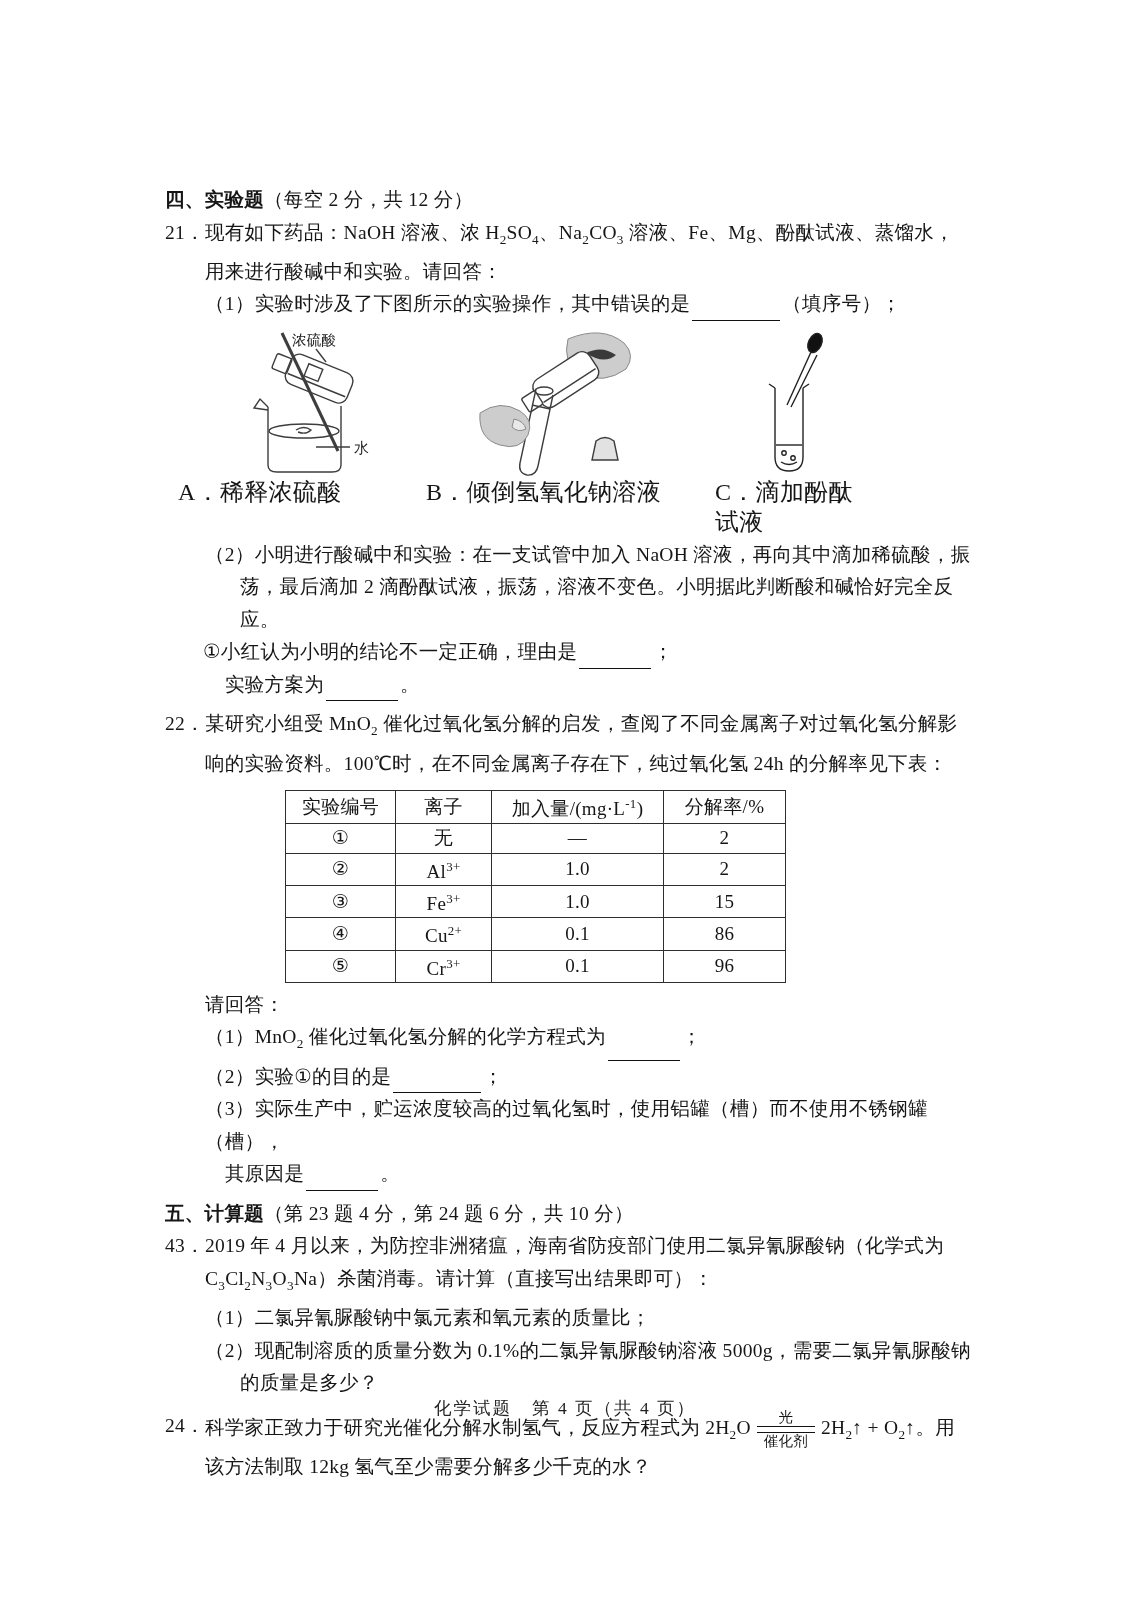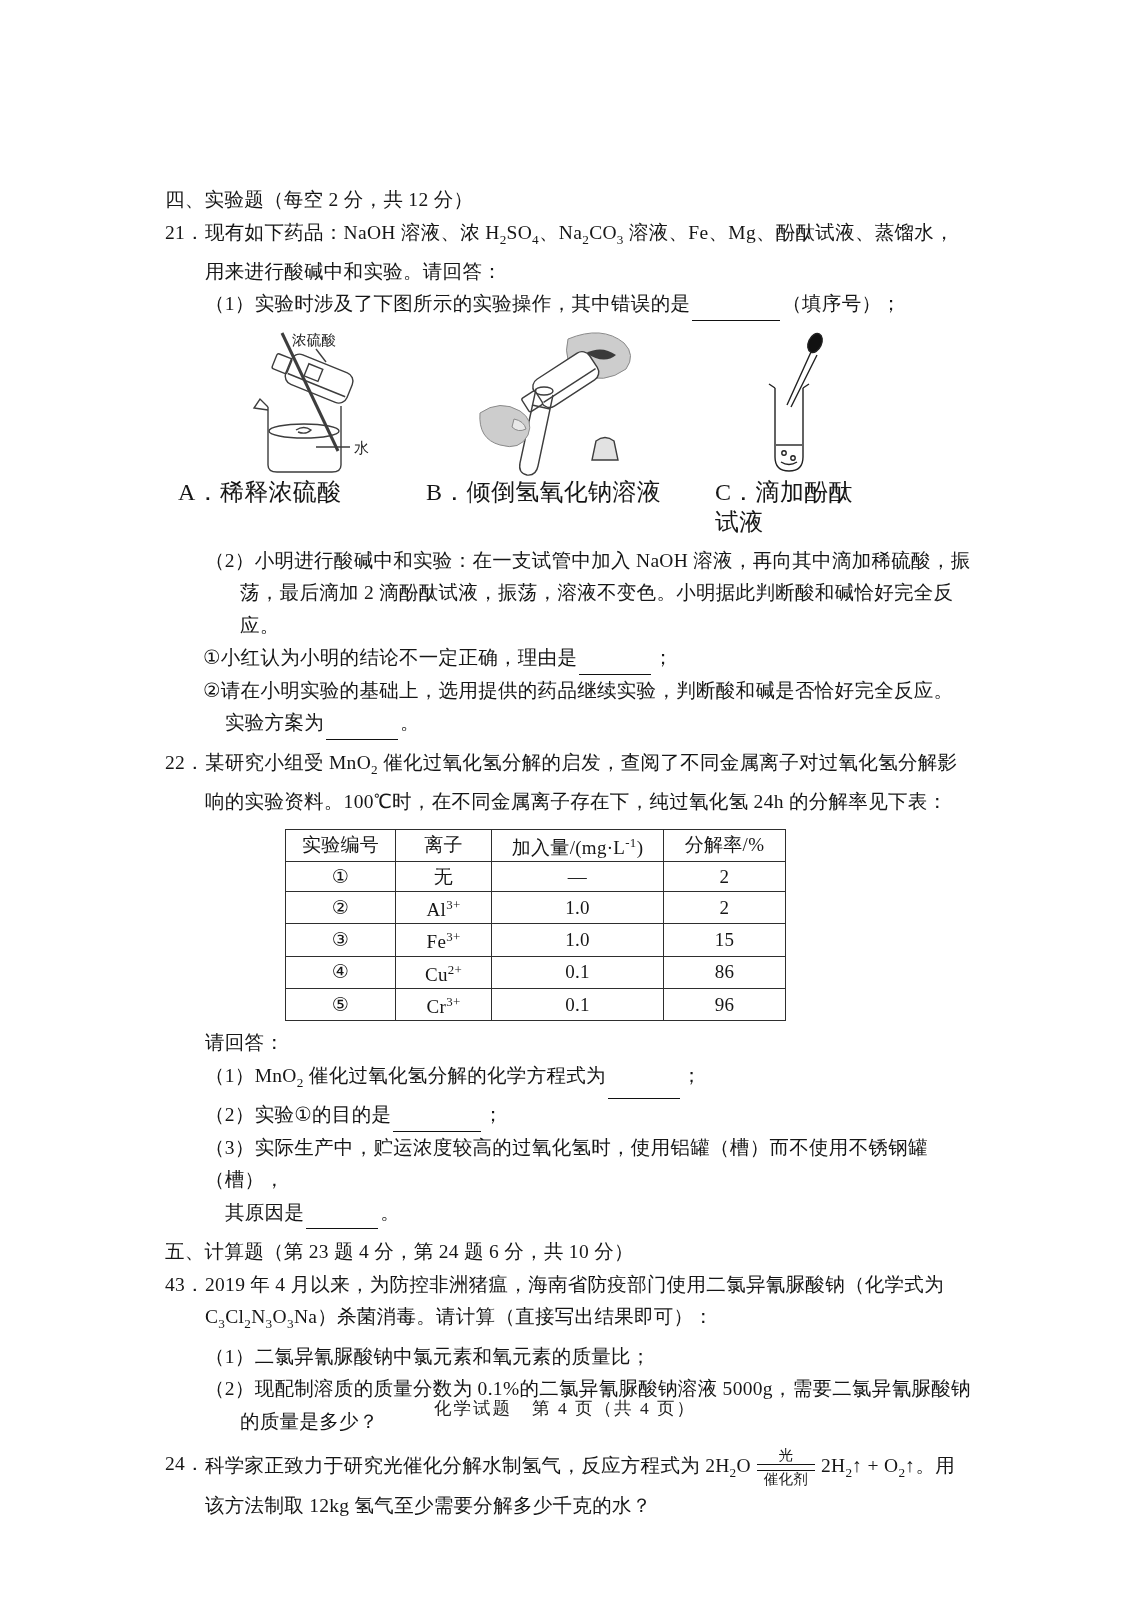--- a/index.html
+++ b/index.html
@@ -1,32 +1,32 @@
 <!DOCTYPE html>
 <html><head>
 <meta charset="utf-8">
 <style>
   html,body{margin:0;padding:0;background:#e8e8e8;}
   .page{position:relative;width:1130px;height:1600px;background:#fff;margin:0 auto;overflow:hidden;
         font-family:"Liberation Serif","DejaVu Serif","DejaVu Sans",serif;color:#161616;}
   .content{position:absolute;left:165px;top:184px;width:806px;font-size:19.5px;line-height:32.5px;letter-spacing:.3px;}
-  .sec-title{font-weight:normal;}
+  .sec-title{font-weight:bold;}
   .sec-note{font-weight:normal;}
   .qblock{position:relative;padding-left:40px;font-family:Liberation Serif, serif;}
   .qnum{position:absolute;left:0;top:0;}
   .item{margin-left:40px;}
   .item-hang{margin-left:40px;padding-left:35px;text-indent:-35px;}
   .subitem{margin-left:38px;}
   .subcont{margin-left:60px;}
   .blank{display:inline-block;min-width:72px;height:1.05em;border-bottom:1.5px solid #111;vertical-align:bottom;margin:0 2px;}
   .blank-w{min-width:88px;}
   sub{font-size:.68em;}
   sup{font-size:.68em;}
   
-  .figs{display:flex;margin:6px 0 8px 0;}
+  .figs{display:flex;margin:6px 0 2px 0;}
   .fig{display:flex;flex-direction:column;}
   .fig svg{display:block;}
   .fig-cap{font-size:24px;line-height:30px;}
   .figA{margin-left:35px;width:210px;}
   .figB{margin-left:18px;width:235px;}
   .figC{margin-left:48px;width:160px;}
   .figA .fig-cap{margin-left:-22px;}
   .figB .fig-cap{margin-left:-2px;}
   .figC .fig-cap{margin-left:4px;}
   
@@ -132,21 +132,20 @@
           </g>
         </svg>
         <div class="fig-cap">C．滴加酚酞试液</div>
       </div>
     </div>
 
     <div class="item-hang">（2）小明进行酸碱中和实验：在一支试管中加入 NaOH 溶液，再向其中滴加稀硫酸，振荡，最后滴加 2 滴酚酞试液，振荡，溶液不变色。小明据此判断酸和碱恰好完全反应。</div>
     <div class="subitem">
       <span>①小红认为小明的结论不一定正确，理由是</span><span class="blank"></span><span>；</span>
     </div>
-    <div class="subitem">②请在小明实验的基础上，选用提供的药品继续实验，判断酸和碱是否恰好完全反应。</div>
     <div class="subcont">
       <span>实验方案为</span><span class="blank"></span><span>。</span>
     </div>
 
     <div class="qblock sp-top">
       <span class="qnum">22．</span>
       <div>某研究小组受 MnO<sub>2</sub> 催化过氧化氢分解的启发，查阅了不同金属离子对过氧化氢分解影响的实验资料。100℃时，在不同金属离子存在下，纯过氧化氢 24h 的分解率见下表：</div>
     </div>
 
     <table class="q22-table">

